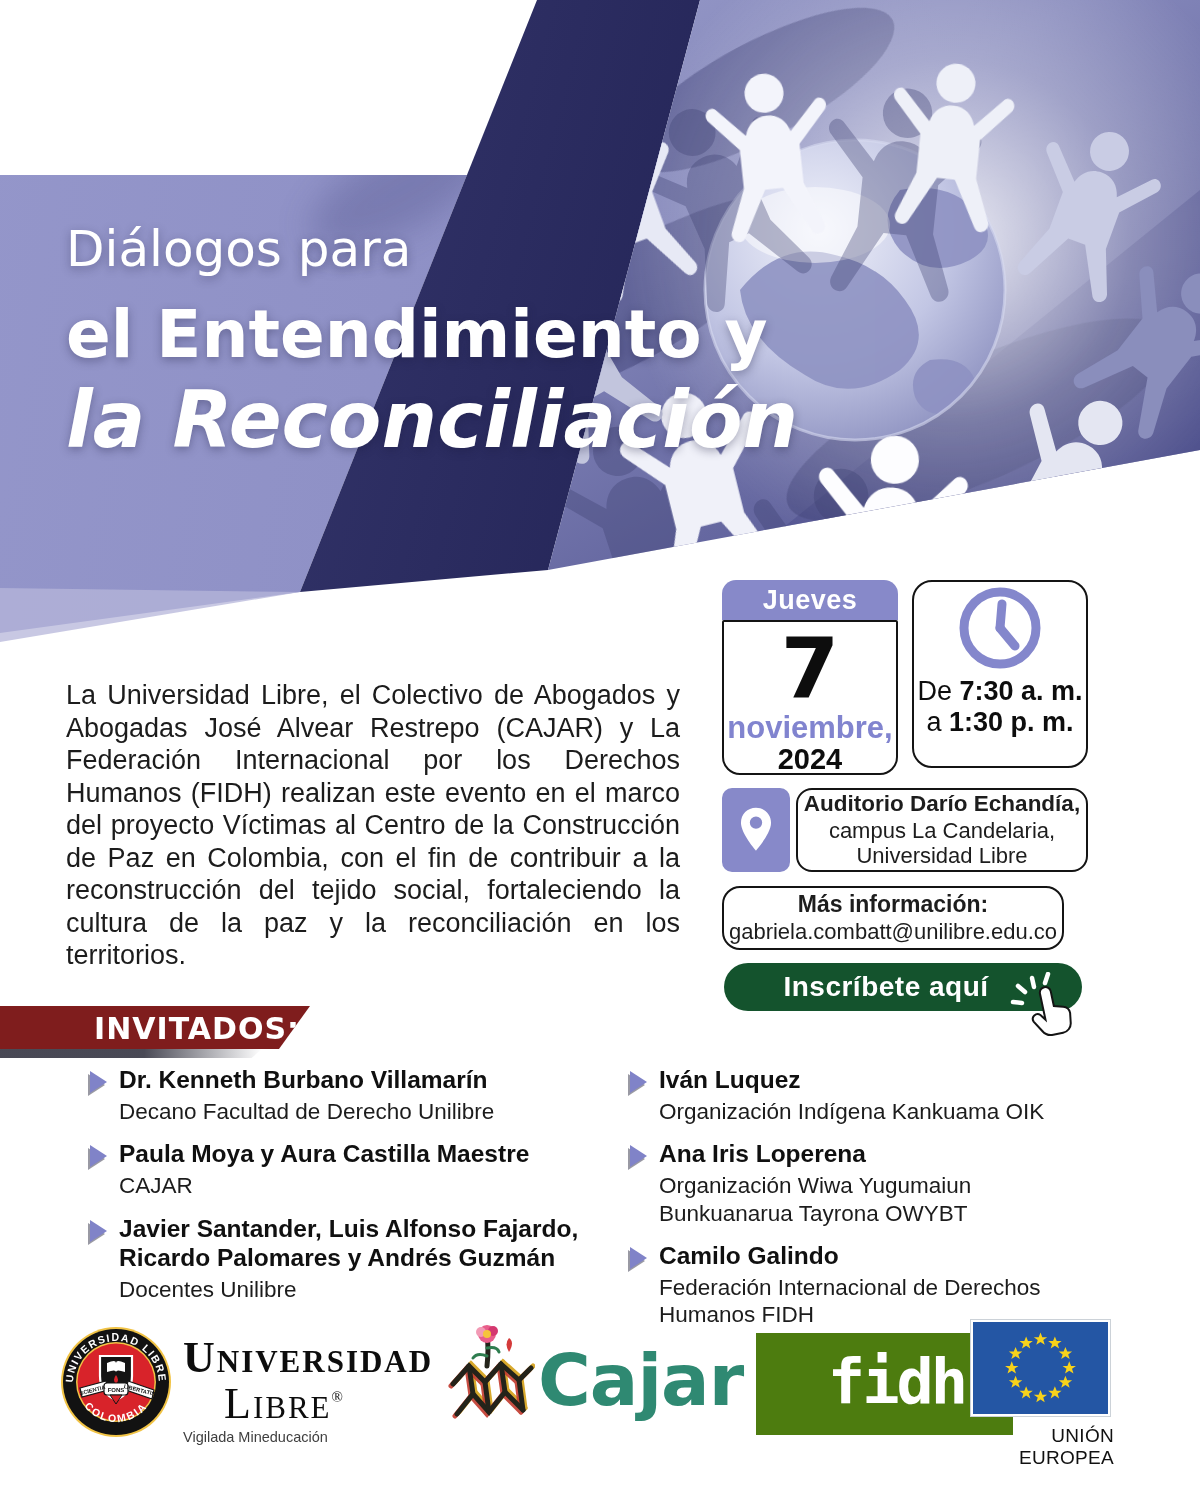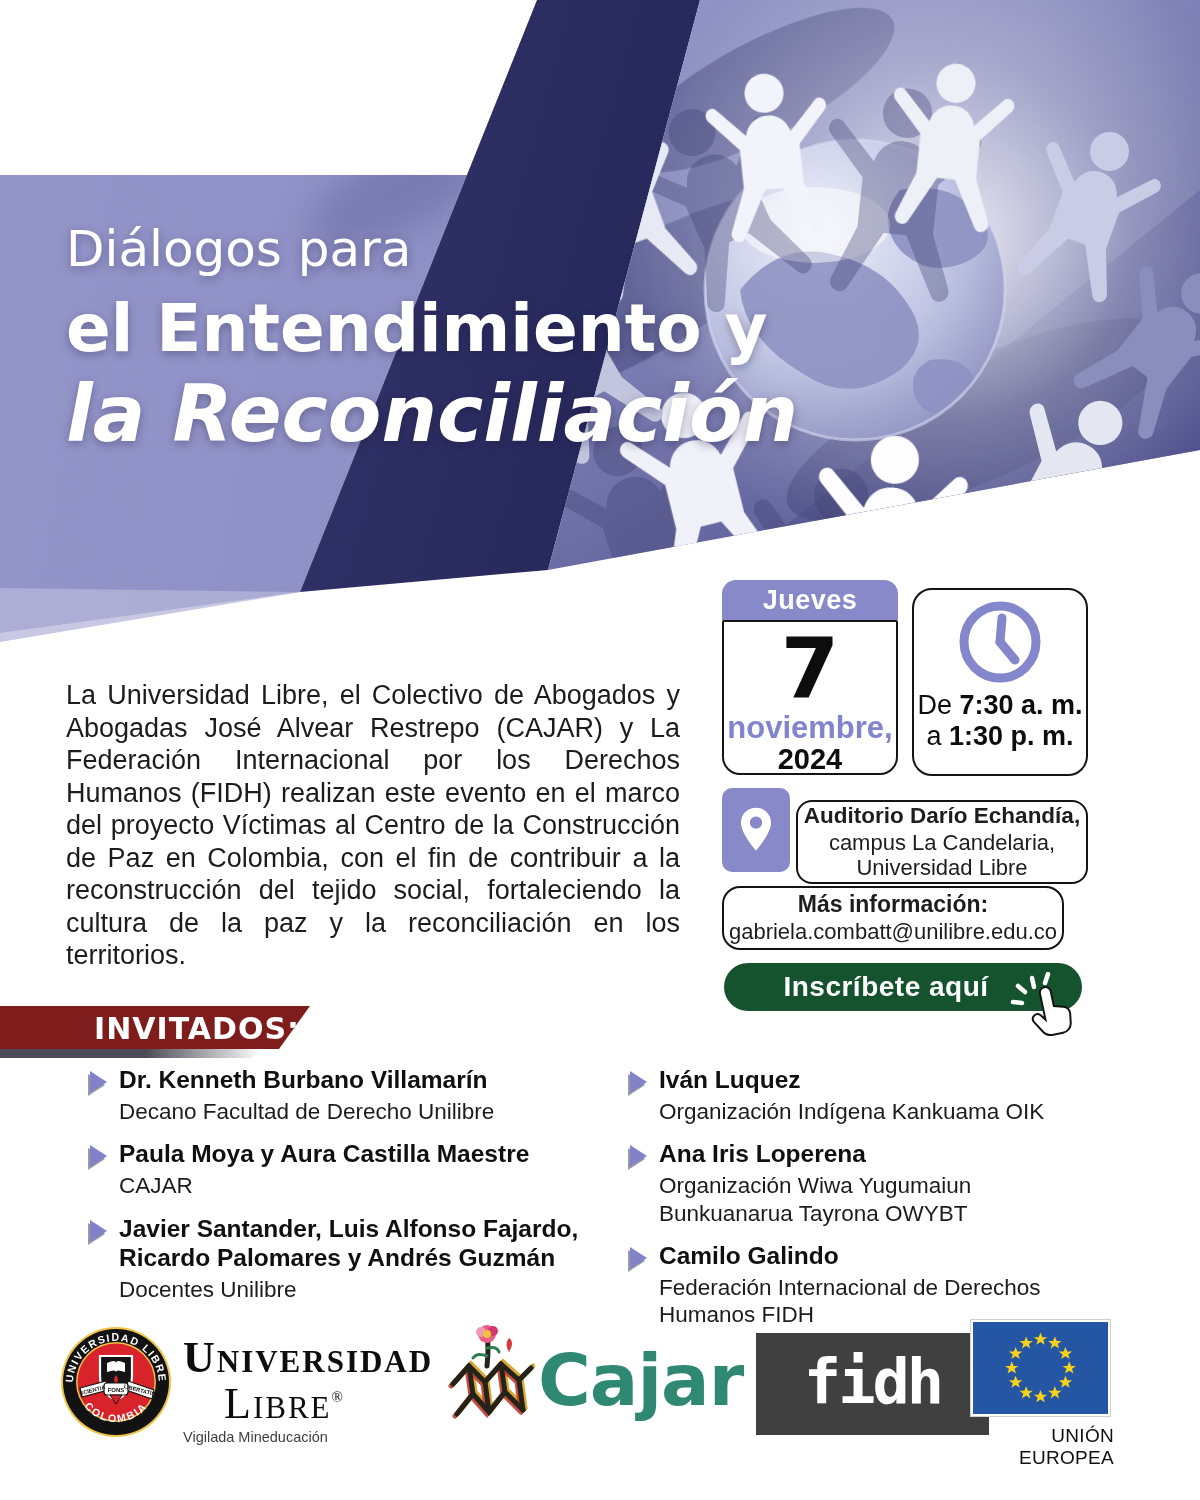--- a/index.html
+++ b/index.html
@@ -19,45 +19,45 @@
   .wedge-navy{position:absolute;left:0;top:0;width:1200px;height:660px;
       background:linear-gradient(105deg,#3c3d74 0%,#26275a 55%,#303165 100%);
       clip-path:polygon(537px 0px,700px 0px,548px 570px,300px 592px);}
   .hero-photo{position:absolute;left:0;top:0;width:1200px;height:660px;
       clip-path:polygon(700px 0px,1200px 0px,1200px 450px,548px 570px);}
   .hero-photo svg{display:block;width:1200px;height:660px;}
 
   .hero-titles{position:absolute;left:66px;top:222px;color:#fff;
       text-shadow:0 3px 10px rgba(25,25,60,.35);}
   .ht1{font-family:"DejaVu Sans",sans-serif;font-weight:400;font-size:50px;line-height:1.1;}
-  .ht2{font-family:"DejaVu Sans",sans-serif;font-weight:800;font-size:66px;line-height:1.1;margin-top:16px;}
+  .ht2{font-family:"DejaVu Sans",sans-serif;font-weight:800;font-size:66px;line-height:1.1;margin-top:22px;}
   .ht3{font-family:"DejaVu Sans",sans-serif;font-weight:800;font-style:italic;font-size:78px;line-height:1.1;margin-top:6px;}
 
   
   .intro{position:absolute;left:66px;top:652px;width:614px;font-size:27px;line-height:32.5px;
       text-align:justify;color:#1c1c1c;}
 
   
   .panel{position:absolute;left:722px;top:580px;width:366px;}
   .cal-col{position:absolute;left:0;top:0;width:176px;}
   .day-badge{background:#8789c9;color:#fff;font-weight:700;font-size:27px;text-align:center;
       border-radius:14px 14px 0 0;padding:5px 0 4px;letter-spacing:.5px;}
   .cal-card{background:#fff;border:2px solid #141414;border-radius:2px 2px 18px 18px;
       text-align:center;padding:8px 2px 12px;height:131px;}
   .cal-day{font-family:"DejaVu Sans",sans-serif;font-weight:800;font-size:84px;line-height:.95;color:#0d0d0d;}
   .cal-month{font-weight:700;font-size:31px;color:#8184cf;line-height:1.05;margin-top:2px;}
   .cal-year{font-weight:700;font-size:29px;color:#0d0d0d;line-height:1.05;}
-  .clock-card{position:absolute;left:190px;top:8px;width:176px;height:188px;background:#fff;
-      border:2px solid #141414;border-radius:20px;text-align:center;padding-top:8px;box-sizing:border-box;}
+  .clock-card{position:absolute;left:190px;top:0;width:176px;height:188px;background:#fff;
+      border:2px solid #141414;border-radius:20px;text-align:center;padding-top:2px;box-sizing:border-box;}
   .time-line{font-size:27px;line-height:1.15;color:#0d0d0d;}
   .time-line b{font-weight:700;}
   .loc-row{position:absolute;left:0;top:208px;width:366px;height:84px;}
   .loc-pin{position:absolute;left:0;top:0;width:68px;height:84px;background:#8789c9;border-radius:10px;
       display:flex;align-items:center;justify-content:center;}
-  .loc-box{position:absolute;left:74px;top:12px;width:292px;height:84px;background:#fff;
+  .loc-box{position:absolute;left:74px;top:0;width:292px;height:84px;background:#fff;
       border:2px solid #141414;border-radius:16px;display:flex;flex-direction:column;
       align-items:center;justify-content:center;box-sizing:border-box;text-align:center;}
   .loc-box .l1{font-weight:700;font-size:22.5px;line-height:1.16;}
   .loc-box .l2{font-size:22px;line-height:1.16;}
   .info-box{position:absolute;left:0;top:306px;width:342px;height:64px;background:#fff;
       border:2px solid #141414;border-radius:18px;display:flex;flex-direction:column;
       align-items:center;justify-content:center;box-sizing:border-box;text-align:center;}
   .info-box .l1{font-weight:700;font-size:23px;line-height:1.2;}
   .info-box .l2{font-size:22px;line-height:1.2;}
   .cta{position:absolute;left:2px;top:383px;width:358px;height:48px;background:#14532d;
@@ -88,22 +88,22 @@
   
   .seal{position:absolute;left:60px;top:1326px;}
   .ul-wordmark{position:absolute;left:183px;top:1336px;font-family:"Liberation Serif",serif;color:#0d0d0d;}
   .ulw1{font-variant:small-caps;font-weight:700;font-size:44px;line-height:1.0;letter-spacing:2px;}
   .ulw2{font-variant:small-caps;font-weight:400;font-size:44px;line-height:1.0;letter-spacing:2px;margin-top:2px;margin-left:41px;}
   .ulw2 sup{font-size:15px;}
   .ulw3{font-family:"Liberation Sans",sans-serif;font-size:14.5px;color:#3f3f3f;margin-top:3px;}
   .cajar-logo{position:absolute;left:447px;top:1322px;}
   .cajar-text{position:absolute;left:538px;top:1338px;font-family:"DejaVu Sans",sans-serif;
       font-weight:800;font-size:72px;color:#2f8972;letter-spacing:-1px;}
-  .fidh-box{position:absolute;left:756px;top:1333px;width:233px;height:102px;background:#404040;
-      display:flex;align-items:center;justify-content:center;}
+  .fidh-box{position:absolute;left:756px;top:1333px;width:233px;height:102px;background:#4d7c0f;
+      display:flex;align-items:center;justify-content:center;padding-left:24px;}
   .fidh-box span{font-family:"DejaVu Sans Mono",monospace;font-weight:700;font-size:62px;
       color:#fff;letter-spacing:-3px;margin-top:-6px;}
   .eu-block{position:absolute;left:971px;top:1320px;width:143px;text-align:right;}
   .eu-flag{width:139px;height:96px;background:#2456a4;border:2px solid #fff;outline:1px solid #ccd2d8;
       box-sizing:border-box;}
   .eu-label{font-size:19px;color:#111;margin-top:9px;letter-spacing:.3px;}
 </style>
 </head>
 <body>
 

